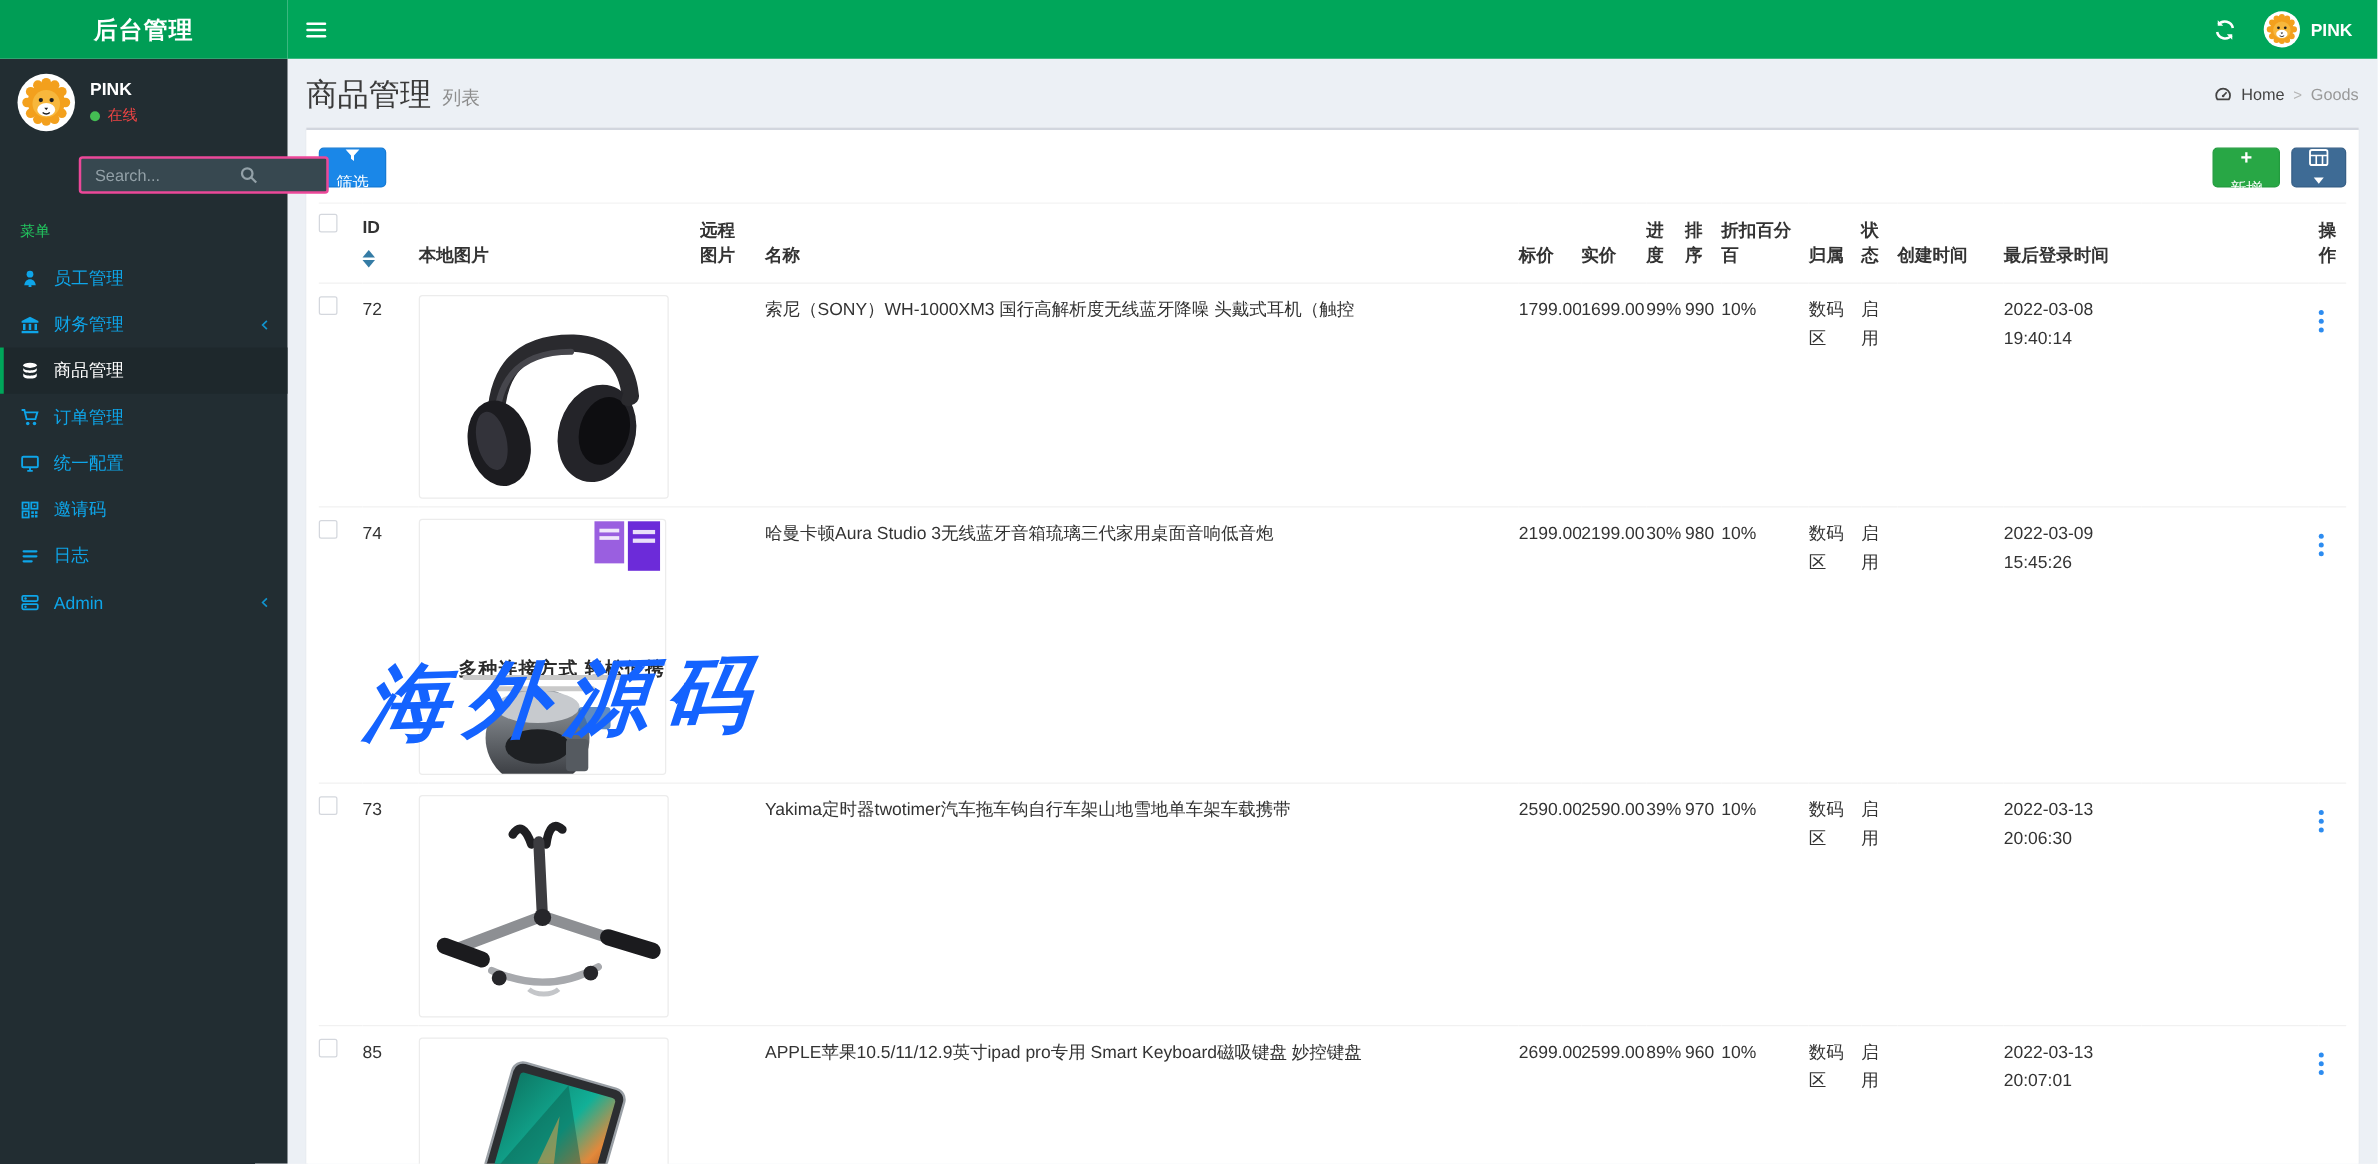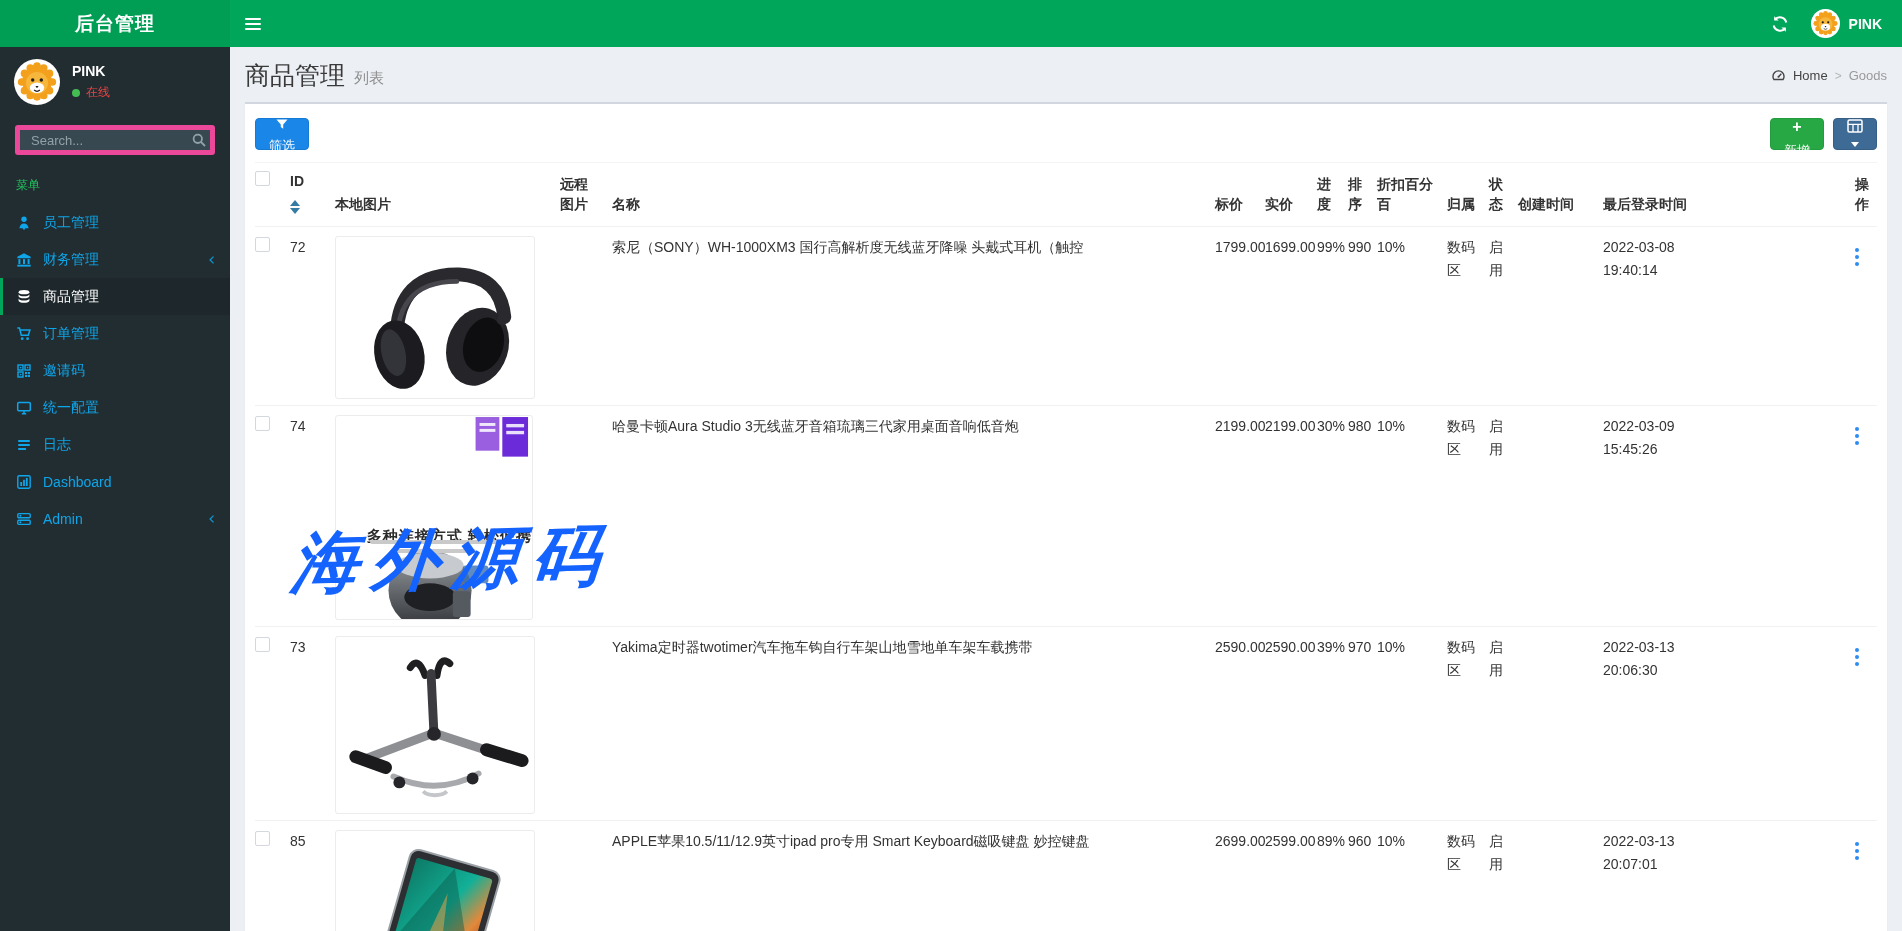--- a/index.html
+++ b/index.html
@@ -29,22 +29,22 @@
   .avatar.lg{width:46px;height:46px;}
   .nav-user .uname{color:#fff;font-size:14px;font-weight:bold;}
   
   .sidebar{position:absolute;top:47px;left:0;bottom:0;width:230px;background:var(--c-sidebar);z-index:30;}
   .user-panel{display:flex;padding:12px 14px;gap:12px;align-items:center;}
   .user-panel .uinfo{display:flex;flex-direction:column;gap:5px;}
   .user-panel .uname{color:#fff;font-weight:bold;font-size:14px;}
   .user-panel .ustatus{color:#ef4444;font-size:12px;display:flex;align-items:center;gap:6px;}
   .dot{width:8px;height:8px;border-radius:50%;background:var(--c-status_dot);display:inline-block;}
   .sb-search{margin:8px 15px 10px;position:relative;}
-  .sb-search input{width:100%;height:30px;background:#374850;border:5px solid #ec4899;border-radius:3px;
-    color:#ccc;font-size:13px;padding:0 32px 0 11px;outline:none;font-family:inherit;}
+  .sb-search input{width:100%;height:30px;background:#374850;border:2px solid #ec4899;border-radius:3px;
+    color:#ccc;font-size:13px;padding:0 32px 0 11px;outline:none;font-family:inherit;margin-left:48px;}
   .sb-search input::placeholder{color:#93a1a8;}
   .sb-search .mag{position:absolute;right:8px;top:7px;width:16px;height:16px;cursor:pointer;}
   .menu-header{color:#22c55e;font-size:12px;padding:12px 16px 10px;}
   ul.menu{list-style:none;margin:0;padding:0;}
   .mi{display:flex;align-items:center;height:37px;padding:0 12px 0 13px;color:#0ea5e9;font-size:14px;
     border-left:3px solid transparent;cursor:pointer;}
   .mi.active{background:var(--c-sidebar_active);color:#fff;border-left-color:var(--c-navbar);}
   .mi .ico{width:16px;height:16px;margin-right:11px;flex:0 0 auto;display:inline-flex;}
   .mi .chev{margin-left:auto;width:12px;height:12px;display:inline-flex;opacity:.85;}
   
@@ -222,64 +222,53 @@
         <svg viewBox="0 0 16 16">
             <path d="M1.3 2h2.2l1.8 7.3h7l1.6-5.4H4.5" fill="none" stroke="currentColor" stroke-width="1.5"></path>
             <circle cx="6.2" cy="12.7" r="1.4" fill="currentColor"></circle>
             <circle cx="11.6" cy="12.7" r="1.4" fill="currentColor"></circle>
           </svg>
       </span>
       <span class="lbl">订单管理</span>
     </li>
     <li class="mi">
       <span class="ico">
+        <svg viewBox="0 0 16 16">
+            <rect x="1.7" y="2.4" width="12.6" height="8.4" rx="1" fill="none" stroke="currentColor" stroke-width="1.5"></rect>
+            <path d="M5.8 13.7h4.4M8 10.8v2.9" stroke="currentColor" stroke-width="1.5"></path>
+          </svg>
+      </span>
+      <span class="lbl">统一配置</span>
+    </li>
+    <li class="mi">
+      <span class="ico">
         <svg viewBox="0 0 16 16" fill="currentColor">
             <rect x="2" y="2" width="5" height="5" fill="none" stroke="currentColor" stroke-width="1.4"></rect>
             <rect x="3.9" y="3.9" width="1.4" height="1.4"></rect>
             <rect x="9" y="2" width="5" height="5" fill="none" stroke="currentColor" stroke-width="1.4"></rect>
             <rect x="10.9" y="3.9" width="1.4" height="1.4"></rect>
             <rect x="2" y="9" width="5" height="5" fill="none" stroke="currentColor" stroke-width="1.4"></rect>
             <rect x="3.9" y="10.9" width="1.4" height="1.4"></rect>
             <rect x="9" y="9" width="2.1" height="2.1"></rect>
             <rect x="12" y="9" width="2" height="2.1"></rect>
             <rect x="9" y="12" width="2.1" height="2"></rect>
             <rect x="11.9" y="11.9" width="2.1" height="2.1"></rect>
           </svg>
       </span>
       <span class="lbl">邀请码</span>
     </li>
     <li class="mi">
       <span class="ico">
-        <svg viewBox="0 0 16 16">
-            <rect x="1.7" y="2.4" width="12.6" height="8.4" rx="1" fill="none" stroke="currentColor" stroke-width="1.5"></rect>
-            <path d="M5.8 13.7h4.4M8 10.8v2.9" stroke="currentColor" stroke-width="1.5"></path>
-          </svg>
-      </span>
-      <span class="lbl">统一配置</span>
-    </li>
-    <li class="mi">
-      <span class="ico">
         <svg viewBox="0 0 16 16" fill="currentColor">
             <rect x="2" y="3.1" width="12" height="1.8" rx=".9"></rect>
             <rect x="2" y="7.1" width="12" height="1.8" rx=".9"></rect>
             <rect x="2" y="11.1" width="8.2" height="1.8" rx=".9"></rect>
           </svg>
       </span>
       <span class="lbl">日志</span>
-    </li>
-    <li class="mi">
-      <span class="ico">
-        <svg viewBox="0 0 16 16" fill="currentColor">
-            <rect x="1.8" y="1.8" width="12.4" height="12.4" rx="1.4" fill="none" stroke="currentColor" stroke-width="1.4"></rect>
-            <rect x="4.3" y="8" width="1.8" height="4"></rect>
-            <rect x="7.1" y="5.8" width="1.8" height="6.2"></rect>
-            <rect x="9.9" y="3.9" width="1.8" height="8.1"></rect>
-          </svg>
-      </span>
-      <span class="lbl">Dashboard</span>
     </li>
     <li class="mi">
       <span class="ico">
         <svg viewBox="0 0 16 16">
             <rect x="1.8" y="2.6" width="12.4" height="4.2" rx="1" fill="none" stroke="currentColor" stroke-width="1.4"></rect>
             <rect x="1.8" y="9.2" width="12.4" height="4.2" rx="1" fill="none" stroke="currentColor" stroke-width="1.4"></rect>
             <circle cx="4.4" cy="4.7" r="1" fill="currentColor"></circle>
             <circle cx="4.4" cy="11.3" r="1" fill="currentColor"></circle>
           </svg>
       </span>

